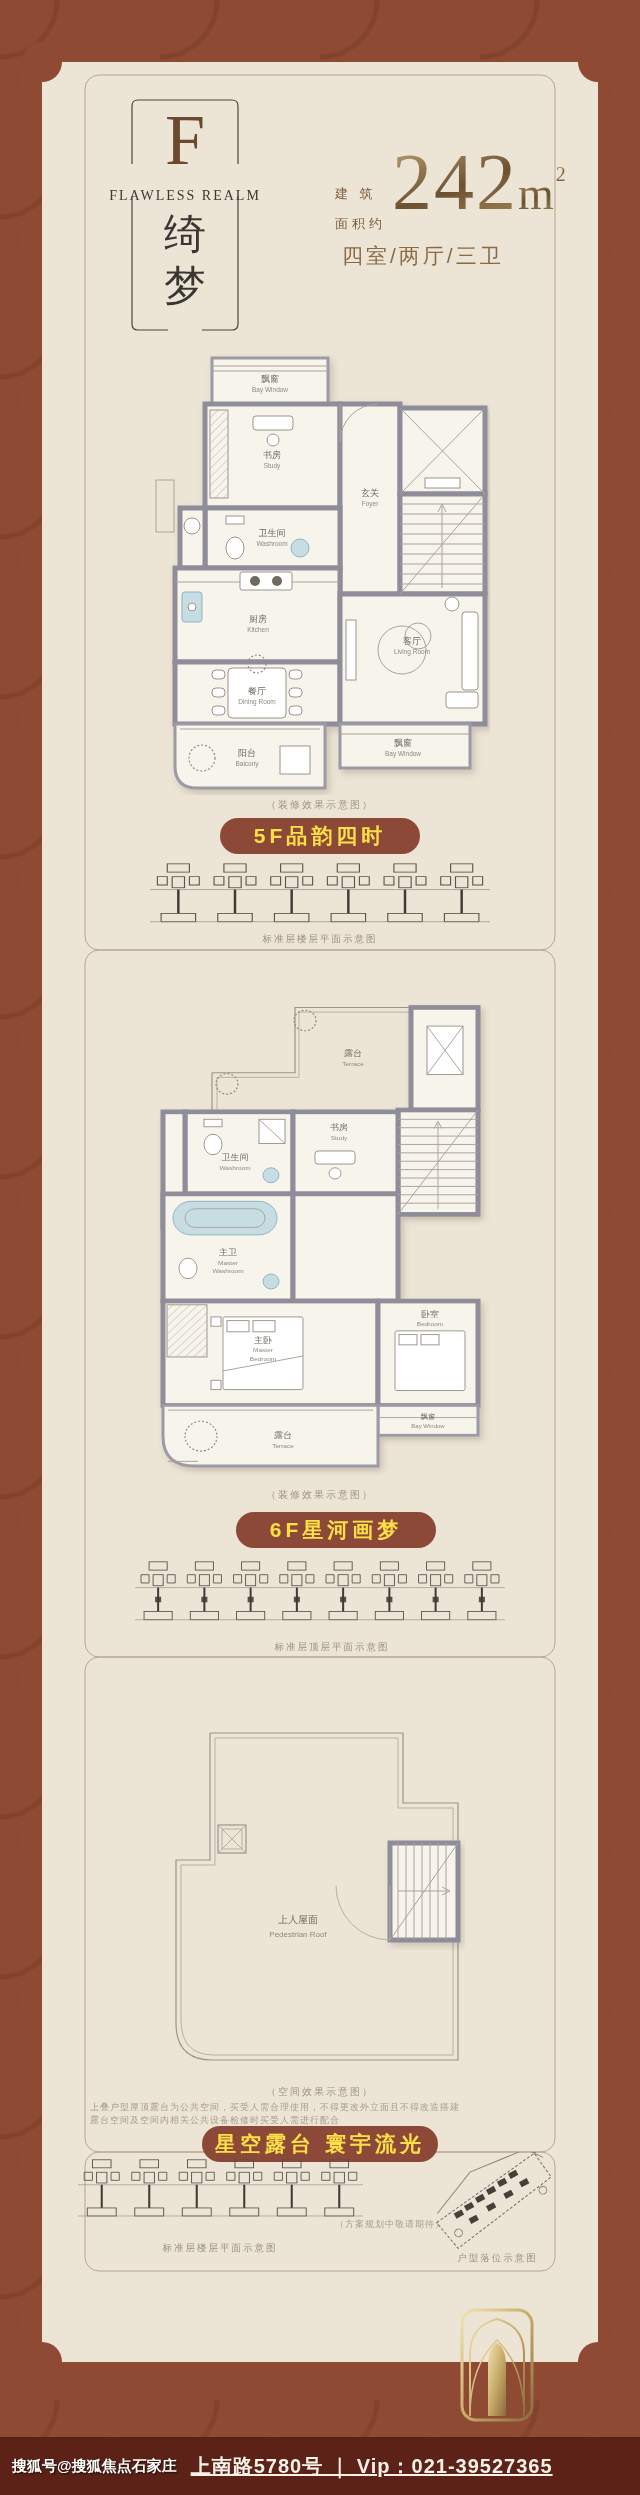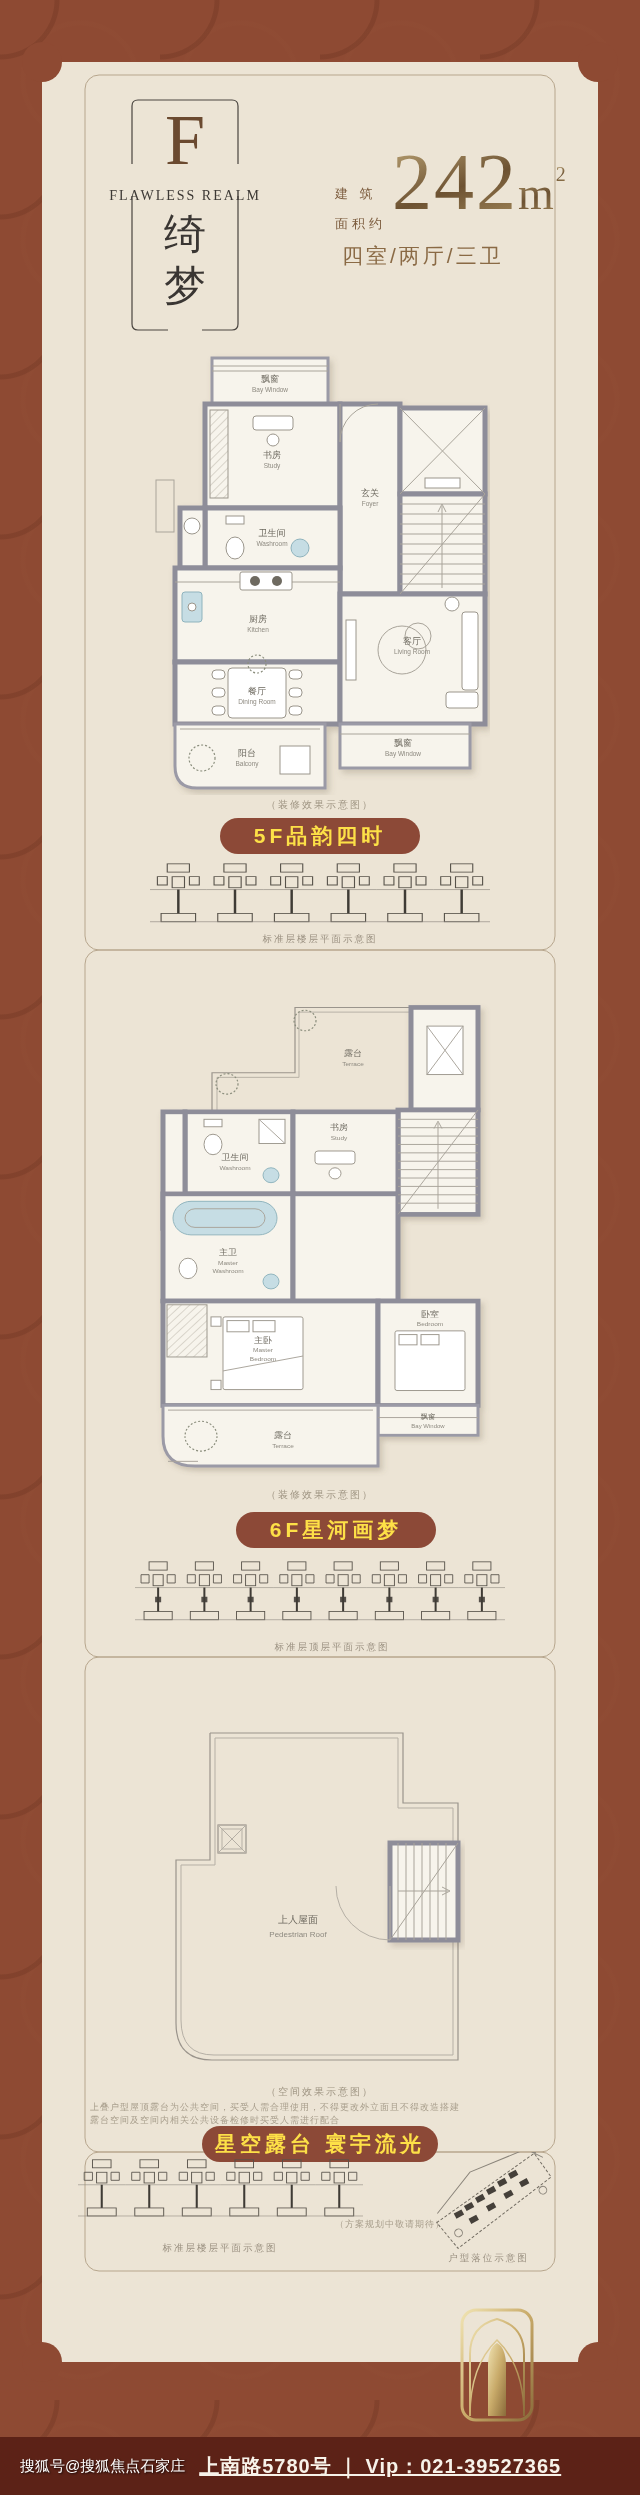--- a/index.html
+++ b/index.html
@@ -25,21 +25,21 @@
   .unit{font-size:46px;}
   .sup{font-size:20px;vertical-align:28px;}
   .layoutTxt{font-size:21px;color:#8a6a45;letter-spacing:3px;}
   .caption{font-size:10px;color:#a09684;letter-spacing:2px;text-align:center;}
   .kcap{font-size:9.5px;color:#9a9080;letter-spacing:2px;text-align:center;}
   .note{font-size:9px;color:#a89e8c;letter-spacing:1px;text-align:left;line-height:1.45;}
   .badge{display:flex;align-items:center;justify-content:center;height:36px;border-radius:18px;
     background:#8c4937;color:#fde047;font-weight:bold;font-size:21px;letter-spacing:4px;}
   .footer{position:absolute;left:0;top:2437px;width:640px;height:58px;background:#5c2217;
     display:flex;align-items:center;}
-  .wm{font-size:15px;font-weight:normal;color:#ffffff;text-shadow:1px 1px 2px rgba(0,0,0,.8);margin-left:20px;white-space:nowrap;}
+  .wm{font-size:15px;font-weight:bold;color:#ffffff;text-shadow:1px 1px 2px rgba(0,0,0,.8);margin-left:12px;white-space:nowrap;}
   .fmain{font-size:20px;font-weight:bold;color:#f7f2e9;letter-spacing:1px;margin-left:14px;white-space:nowrap;text-decoration:underline;}
   
   svg text{font-family:"Liberation Sans","DejaVu Sans",sans-serif;}
   .w{fill:#f7f4ec;stroke:#8e8d99;stroke-width:5;}
   .w2{fill:#f7f4ec;stroke:#9b9aa6;stroke-width:3;}
   .tl{fill:none;stroke:#a9a49a;stroke-width:1;}
   .fx{fill:#ffffff;stroke:#9b968c;stroke-width:1;}
   .blue{fill:#c6dde4;stroke:#8fb3bd;stroke-width:1;}
   .pl{fill:none;stroke:#8a8d7c;stroke-width:1.2;stroke-dasharray:2 2;}
   .cn{font-size:9px;fill:#6e6a60;text-anchor:middle;}
@@ -370,21 +370,21 @@
           <rect x="94" y="28" width="9" height="6"></rect>
         <rect x="36" y="50" width="9" height="6"></rect>
           <rect x="58" y="47" width="9" height="6"></rect>
           <rect x="80" y="44" width="9" height="6"></rect>
           <rect x="100" y="41" width="9" height="6"></rect>
       </g>
       <circle cx="20" cy="58" r="4" fill="none" stroke="#8a847a"></circle>
         <circle cx="118" cy="60" r="4" fill="none" stroke="#8a847a"></circle>
     </g>
   </svg>
-  <div class="abs kcap" style="left:421px;top:2252px;width:135px;">户型落位示意图</div>
+  <div class="abs kcap" style="left:430px;top:2252px;width:135px;">户型落位示意图</div>
 
   <svg class="abs" style="left:458px;top:2306px;" width="78" height="118" viewBox="0 0 78 118">
     <defs>
       <linearGradient id="gold" x1="0" y1="0" x2="1" y2="1">
         <stop offset="0" stop-color="#f0e3b2"></stop>
           <stop offset=".5" stop-color="#c9ab6a"></stop>
           <stop offset="1" stop-color="#8a6b3a"></stop>
       </linearGradient>
     </defs>
     <rect x="4" y="4" width="70" height="110" rx="14" fill="none" stroke="url(#gold)" stroke-width="3"></rect>

